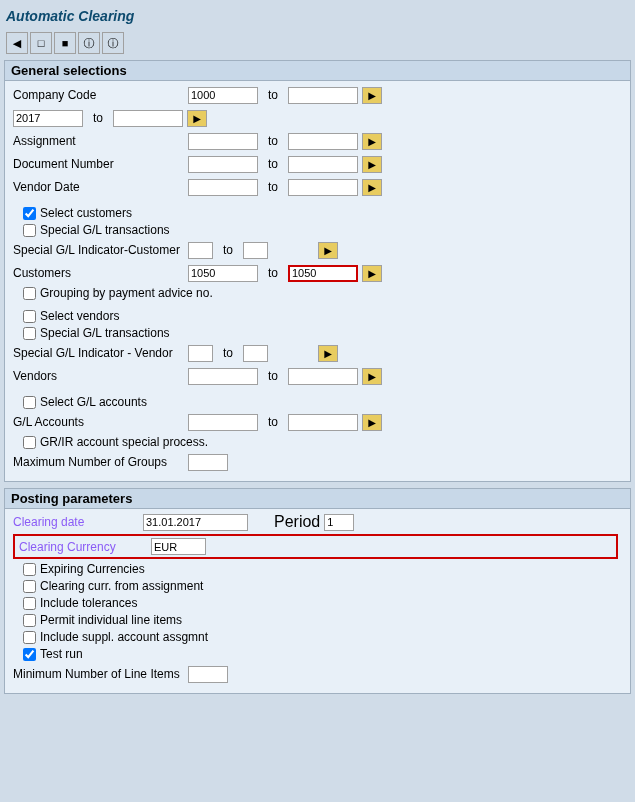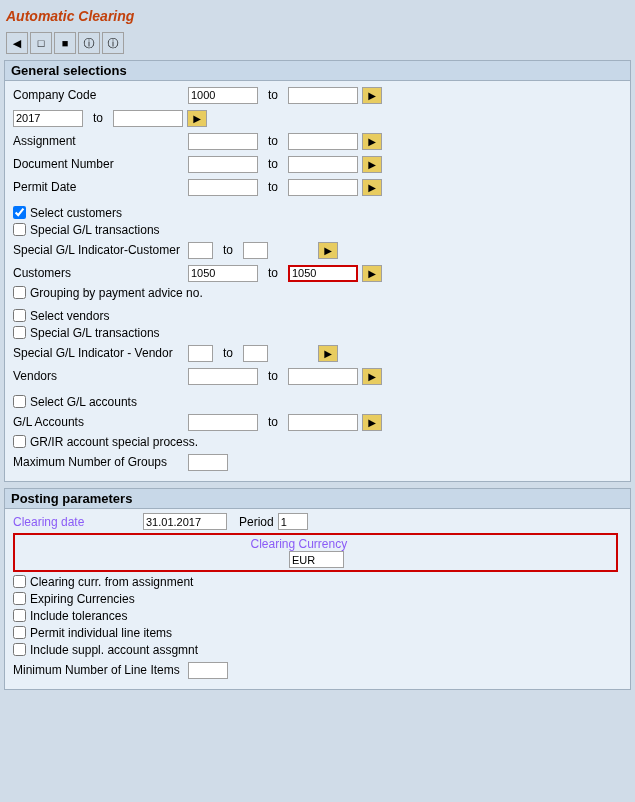--- a/index.html
+++ b/index.html
@@ -6,21 +6,21 @@
     body {
       font-family: Arial, sans-serif;
       font-size: 12px;
       background: #d0dce8;
       padding: 4px;
     }
     .window-title {
       font-style: italic;
       font-weight: bold;
       font-size: 14px;
-      color: #c2410c;
+      color: #0c4a6e;
       padding: 4px 2px 6px 2px;
     }
     .toolbar {
       display: flex;
       align-items: center;
       gap: 2px;
       padding: 2px 2px 6px 2px;
     }
     .toolbar-btn {
       width: 22px;
@@ -65,21 +65,21 @@
     .input-field {
       width: 70px;
       height: 17px;
       border: 1px solid #a0a0a0;
       background: #fff;
       font-size: 11px;
       padding: 0 2px;
       outline: none;
     }
     .input-field.medium {
-      width: 84px;
+      width: 105px;
     }
     .input-field.small {
       width: 25px;
     }
     .to-label {
       width: 30px;
       text-align: center;
       font-size: 12px;
     }
     .input-field-to {
@@ -101,22 +101,24 @@
       border: 1px solid #a0a0a0;
       cursor: pointer;
       display: flex;
       align-items: center;
       justify-content: center;
       margin-left: 4px;
       font-size: 10px;
     }
     .checkbox-row {
       display: flex;
+      align-items: center;
       margin-bottom: 3px;
       gap: 4px;
+      margin-left: 10px;
     }
     .checkbox-row input[type="checkbox"] {
       width: 13px;
       height: 13px;
       cursor: pointer;
     }
     .spacer {
       height: 6px;
     }
     .posting-row {
@@ -130,25 +132,24 @@
       color: #8b5cf6;
       flex-shrink: 0;
     }
     .clearing-currency-row {
       display: flex;
       align-items: center;
       margin-bottom: 3px;
       border: 2px solid #cc0000;
       padding: 2px 4px;
       background: #e8f0f8;
-      flex-direction: column;
     }
     .period-label {
-      font-size: 12px;
-      margin-left: 12px;
+      font-size: 16px;
+      margin-left: 26px;
     }
     .period-input {
       width: 30px;
       height: 17px;
       border: 1px solid #a0a0a0;
       background: #fff;
       font-size: 11px;
       padding: 0 2px;
       margin-left: 4px;
     }
@@ -204,21 +205,21 @@
 
     <div class="form-row">
       <span class="label">Document Number</span>
       <input class="input-field" value="" style="">
       <span class="to-label">to</span>
       <input class="input-field-to" value="" style="">
       <button class="select-btn">▶</button>
     </div>
 
     <div class="form-row">
-      <span class="label">Permit Date</span>
+      <span class="label">Vendor Date</span>
       <input class="input-field" value="" style="">
       <span class="to-label">to</span>
       <input class="input-field-to" value="" style="">
       <button class="select-btn">▶</button>
     </div>
 
     <div class="spacer"></div>
 
     <div class="checkbox-row">
       <input type="checkbox" id="sel_cust" checked="" style="">
@@ -316,43 +317,47 @@
       <span class="period-label">Period</span>
       <input class="period-input" value="1" style="">
     </div>
 
     <div class="clearing-currency-row">
       <span class="posting-label">Clearing Currency</span>
       <input class="eur-input" value="EUR" style="">
     </div>
 
     <div class="checkbox-row">
+      <input type="checkbox" id="exp_curr" style="">
+      <label for="exp_curr">Expiring Currencies</label>
+    </div>
+
+    <div class="checkbox-row">
       <input type="checkbox" id="cc_asgmt" style="">
       <label for="cc_asgmt">Clearing curr. from assignment</label>
     </div>
 
     <div class="checkbox-row">
-      <input type="checkbox" id="exp_curr" style="">
-      <label for="exp_curr">Expiring Currencies</label>
-    </div>
-
-    <div class="checkbox-row">
       <input type="checkbox" id="inc_tol" style="">
       <label for="inc_tol">Include tolerances</label>
     </div>
 
     <div class="checkbox-row">
       <input type="checkbox" id="perm_ind" style="">
       <label for="perm_ind">Permit individual line items</label>
     </div>
 
     <div class="checkbox-row">
       <input type="checkbox" id="inc_suppl" style="">
       <label for="inc_suppl">Include suppl. account assgmnt</label>
     </div>
 
+    <div class="checkbox-row">
+      <input type="checkbox" id="test_run" checked="" style="">
+      <label for="test_run">Test run</label>
+    </div>
 
     <div class="form-row">
       <span class="label">Minimum Number of Line Items</span>
       <input class="input-field small" value="" style="width: 40px;">
     </div>
   </div>
 </div>
 
 </body></html>

